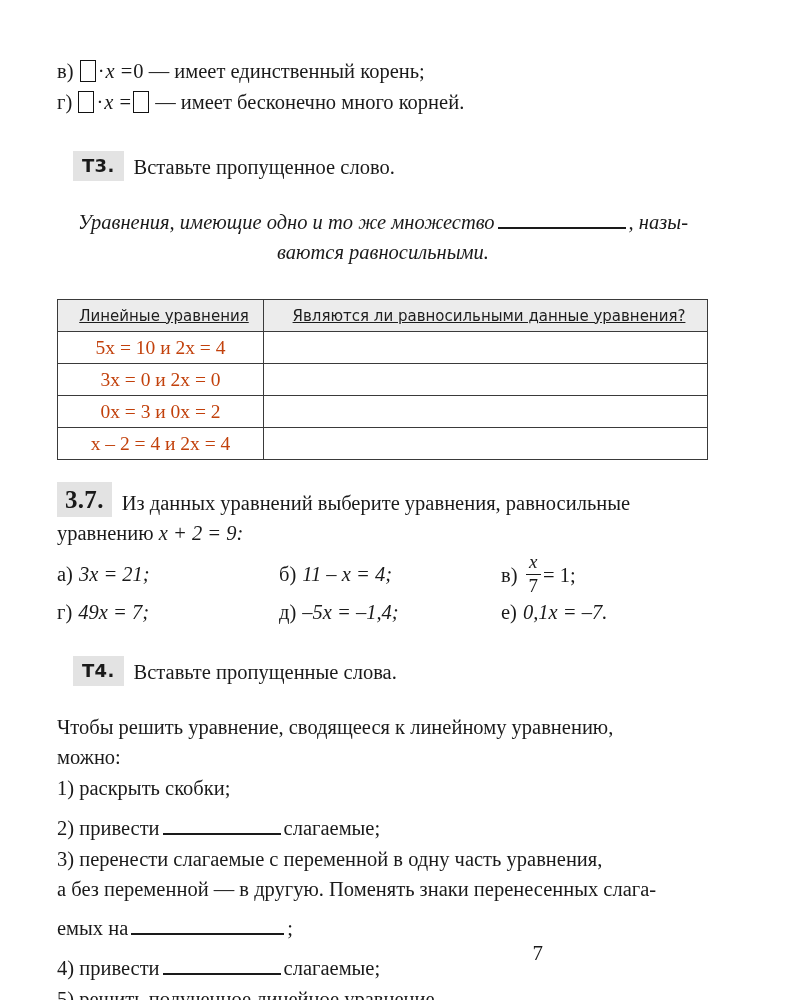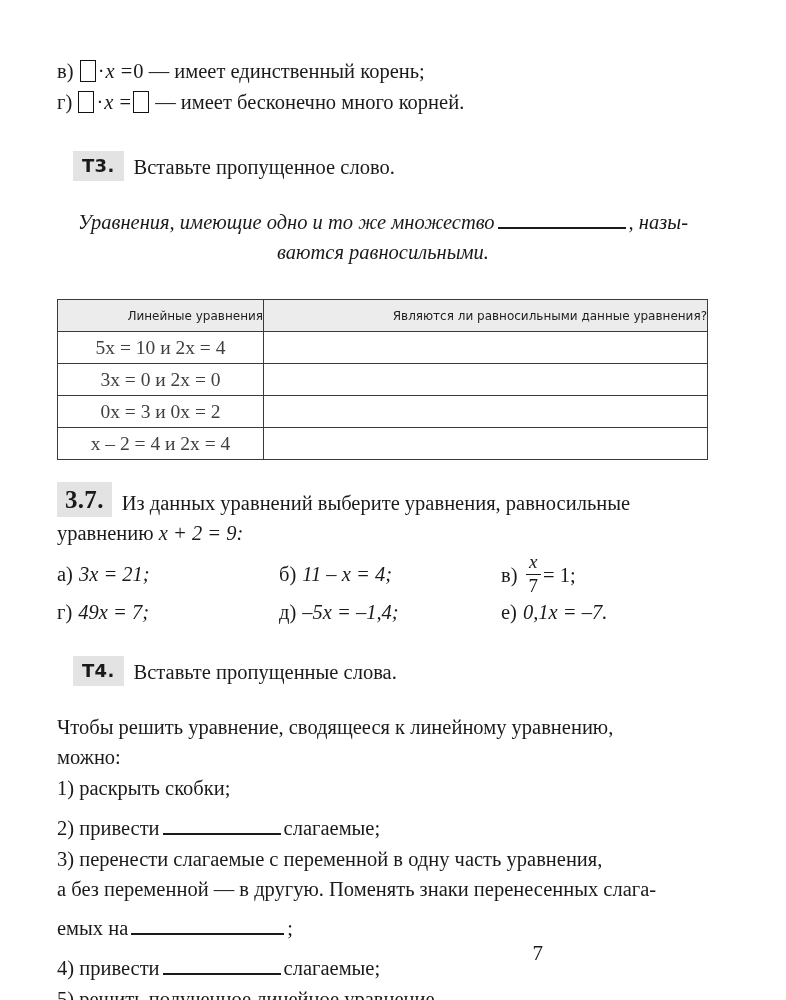--- a/index.html
+++ b/index.html
@@ -139,31 +139,32 @@
   }
   table.grid th,
   table.grid td {
     border: 1.4px solid #3a3a3a;
     padding: 0;
   }
   table.grid th {
     background: #ececec;
     font-family: "DejaVu Sans", "Liberation Sans", sans-serif;
     font-weight: normal;
-    font-size: 12px;
+    font-size: 15px;
     height: 31px;
-    text-align: right;
+    text-align: center;
     padding-left: 7px;
     color: #1d1d1d;
+    text-decoration: underline;
   }
   table.grid td {
     height: 31px;
     text-align: center;
     font-size: 19.5px;
-    color: #404040;
+    color: #c2410c;
   }
   .col-a { width: 206px; }
   .col-b { width: 444px; }
 
   
   .opts {
     margin-top: 6px;
   }
   .opt-row {
     display: flex;

